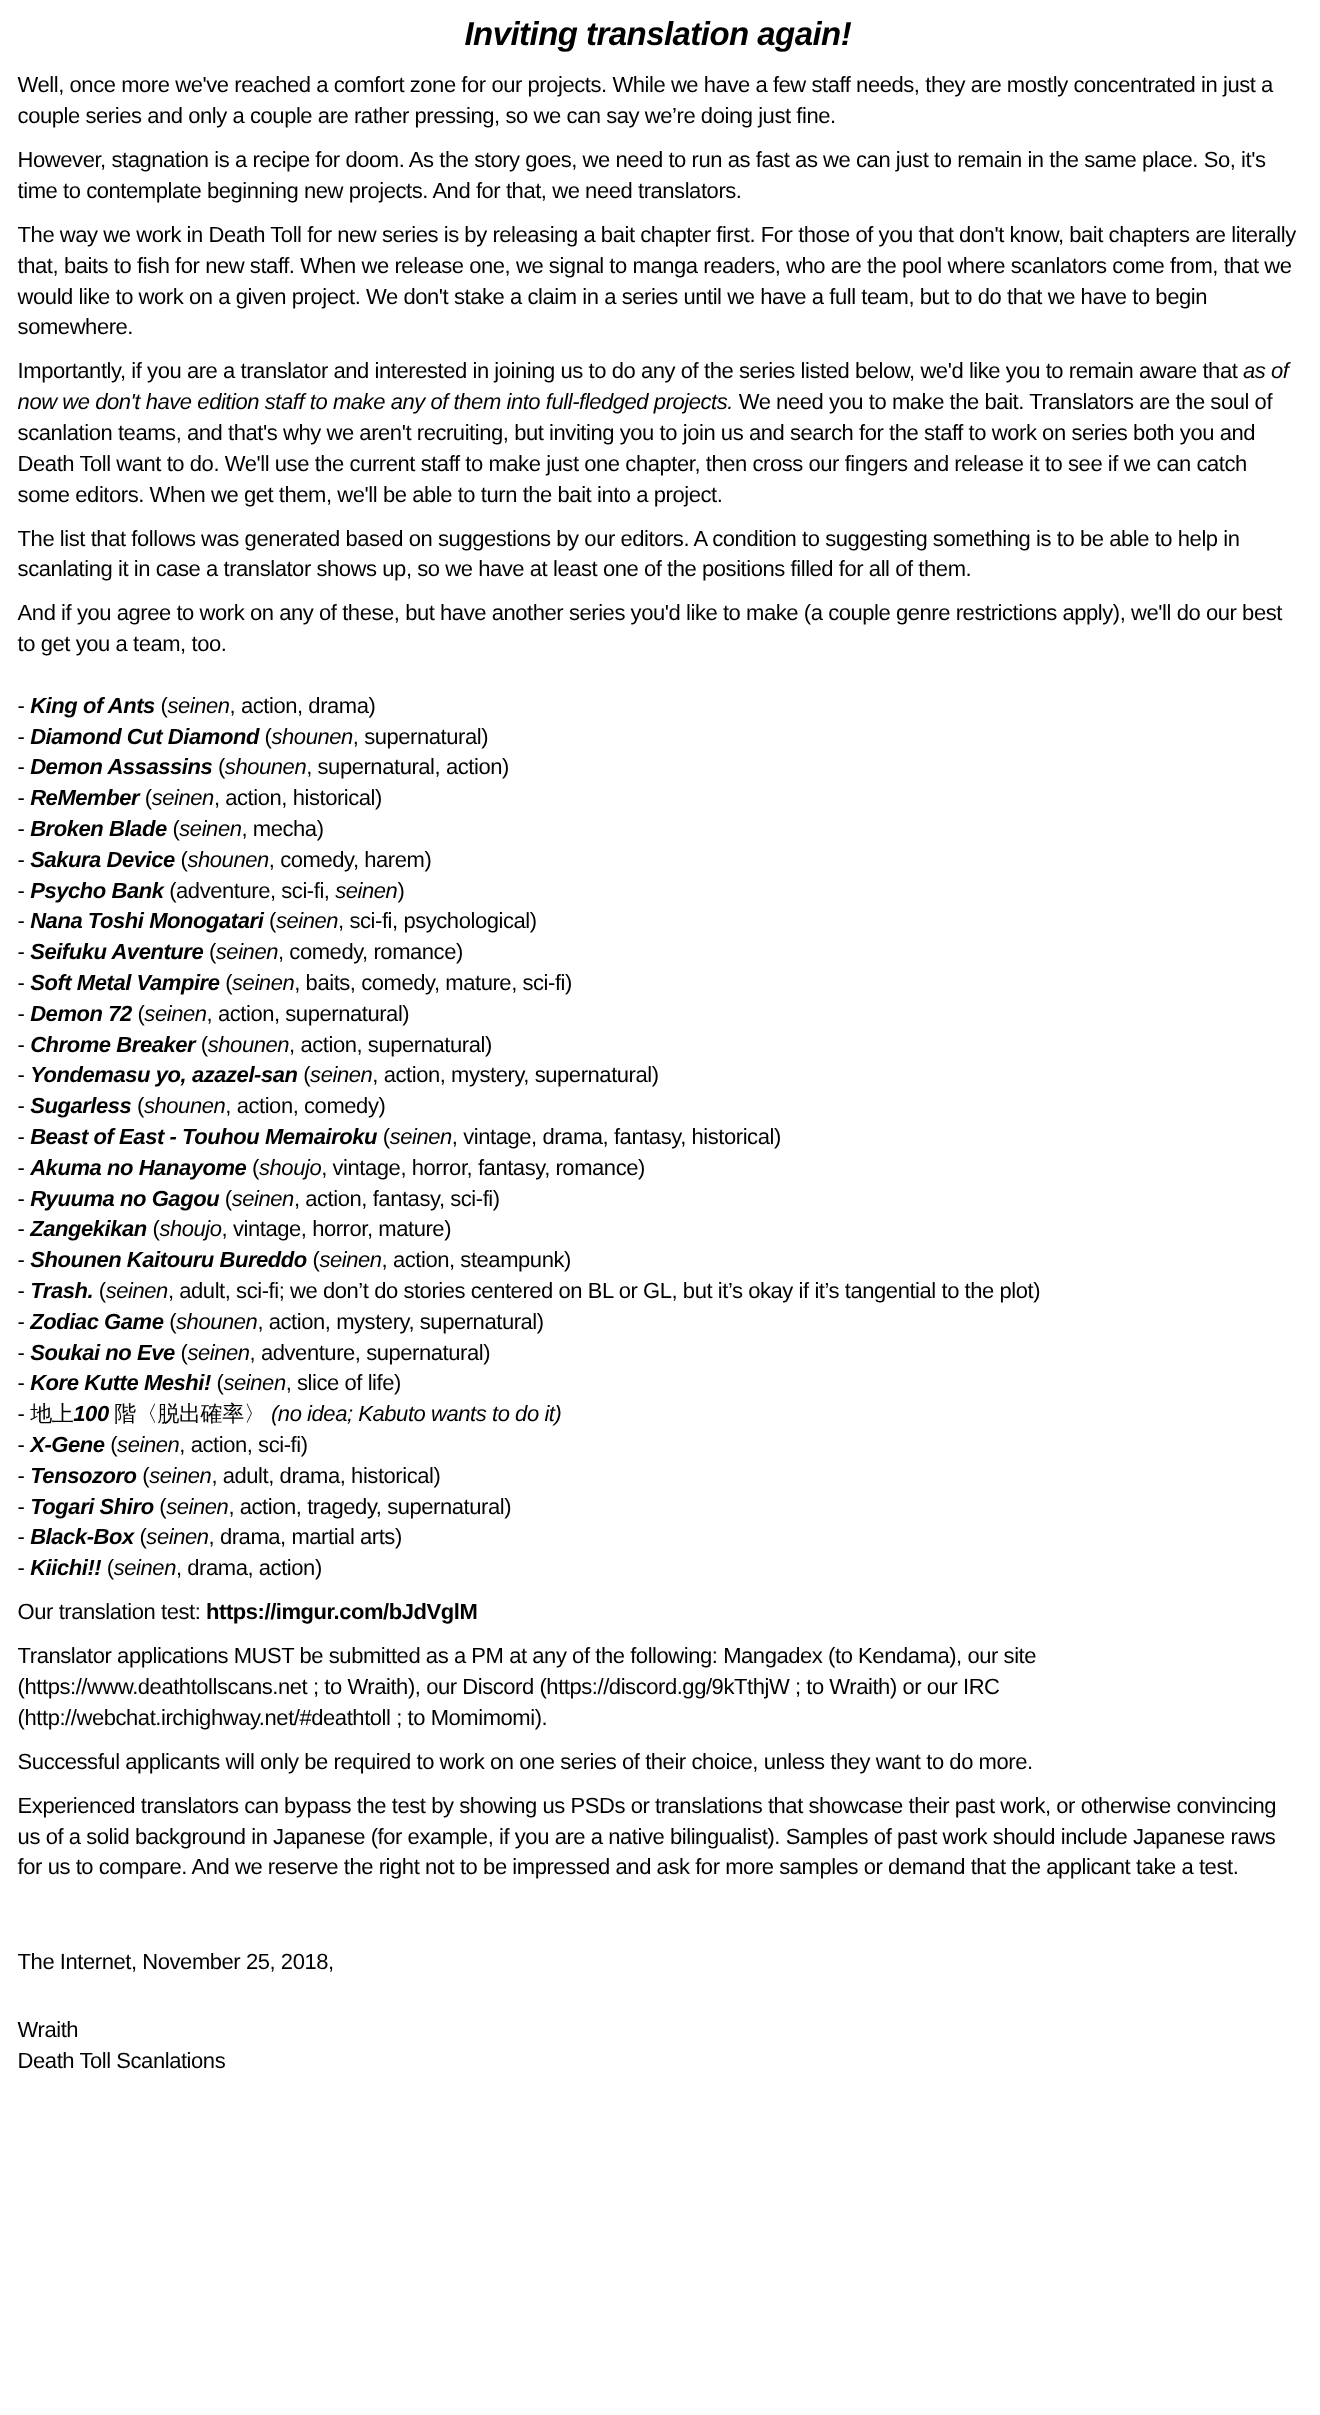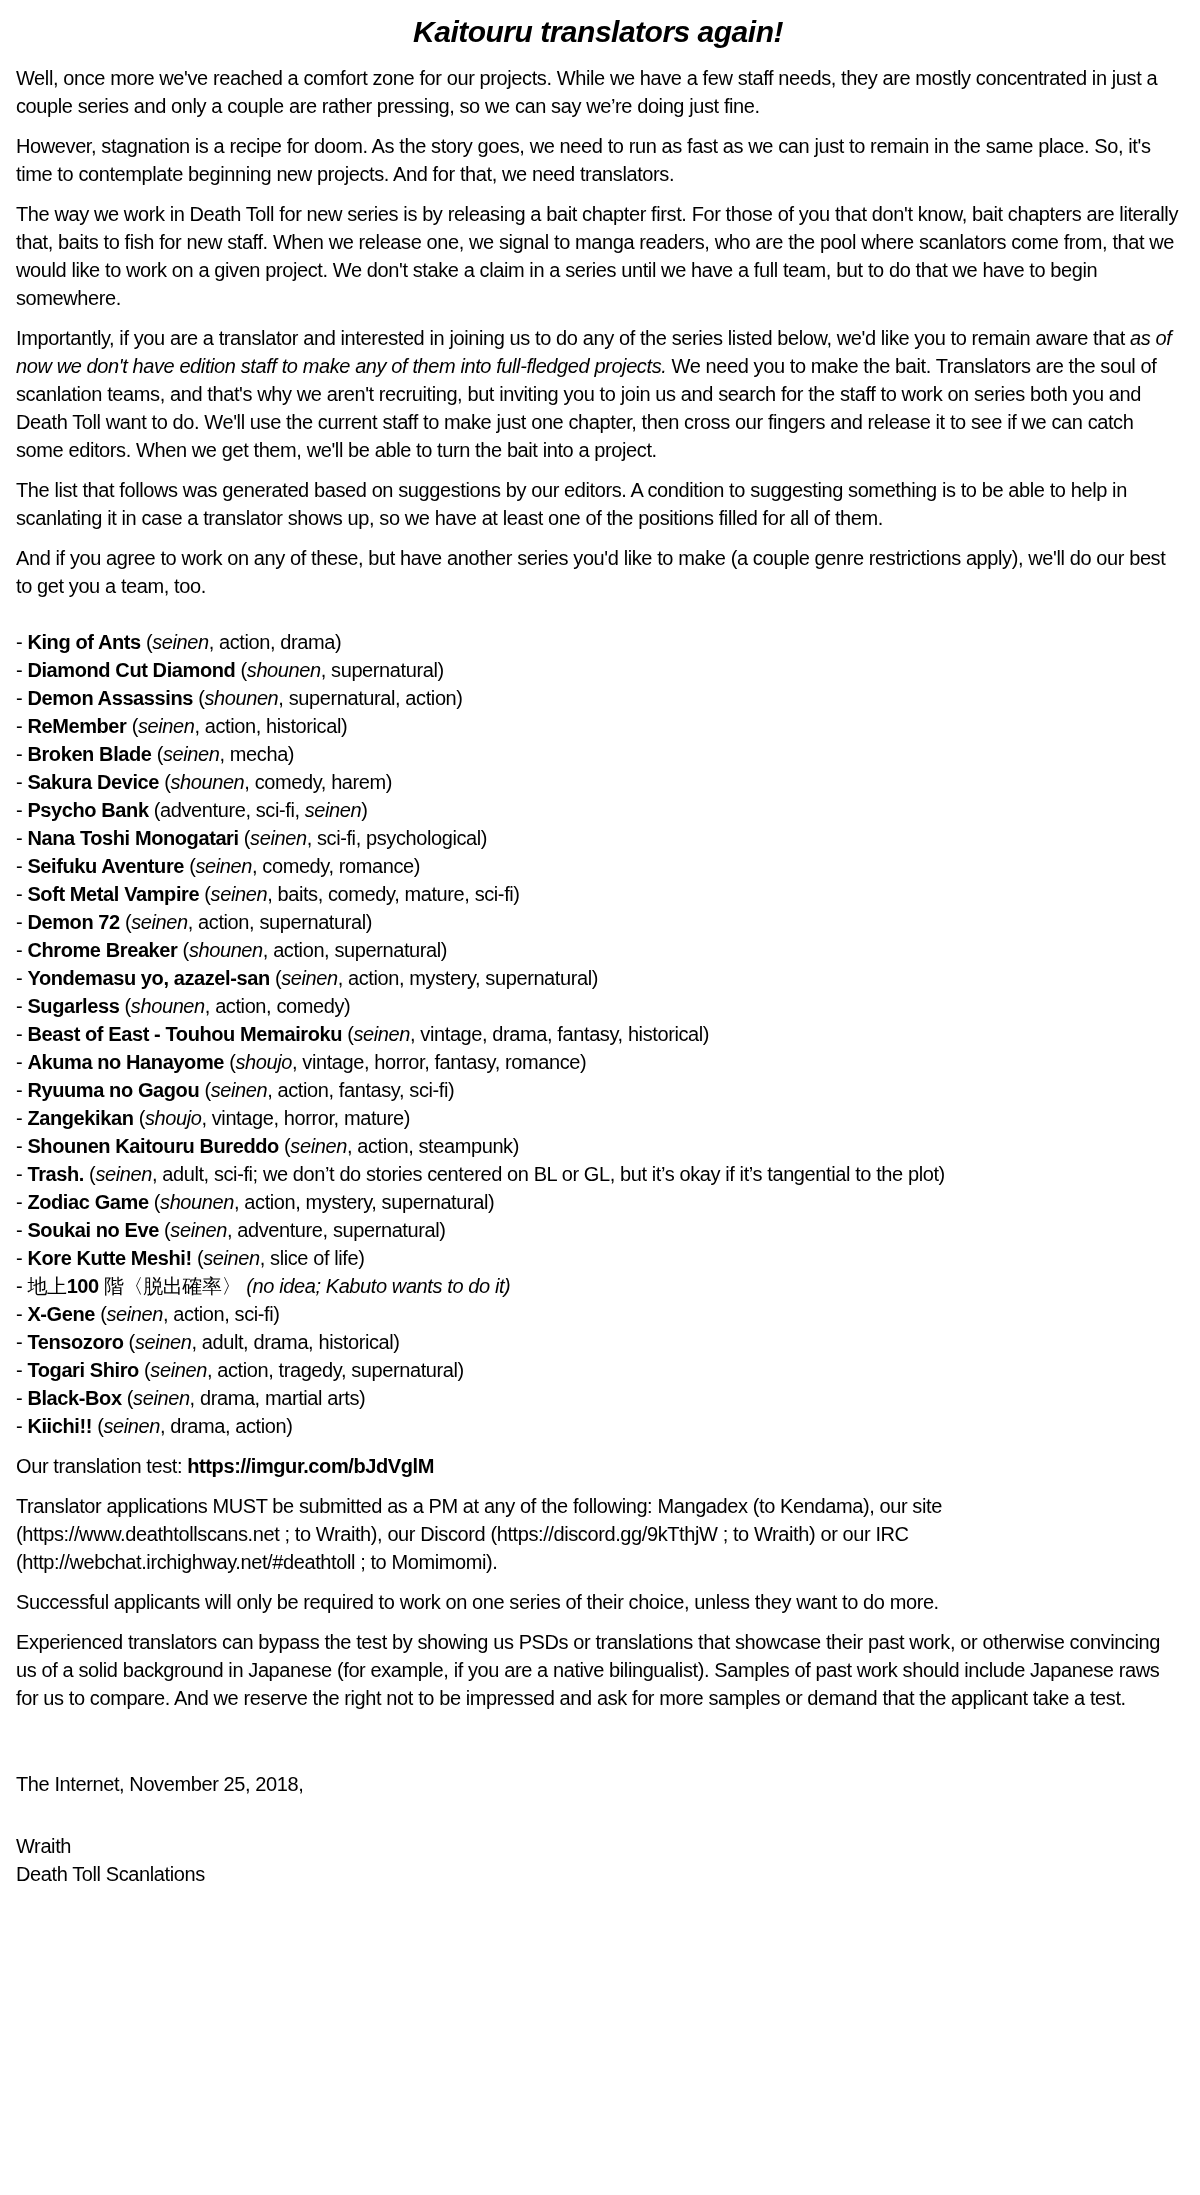--- a/index.html
+++ b/index.html
@@ -36,36 +36,36 @@
     padding: 0;
     list-style: none;
   }
   ul.series-list li {
     font-size: 20px;
     line-height: 28px;
     letter-spacing: -0.4px;
   }
   .seg-i  { font-style: italic; }
   .seg-b  { font-weight: 700; }
-  .seg-bi { font-weight: 700; }
+  .seg-bi { font-weight: 700; font-style: italic; }
   .footer {
     margin-top: 58px;
     text-align: left;
     font-size: 20px;
     line-height: 28px;
     letter-spacing: -0.4px;
   }
   .footer p { margin: 0; }
   .footer .sig-name { margin-top: 34px; }
 </style>
 </head>
 <body>
 
 <div class="page">
-  <h1 class="title">Kaitouru translators again!</h1>
+  <h1 class="title">Inviting translation again!</h1>
 
   <div id="blocks">
       <p class="block"><span>Well, once more we've reached a comfort zone for our projects. While we have a few staff needs, they are mostly concentrated in just a couple series and only a couple are rather pressing, so we can say we’re doing just fine.</span></p>
       <p class="block"><span>However, stagnation is a recipe for doom. As the story goes, we need to run as fast as we can just to remain in the same place. So, it's time to contemplate beginning new projects. And for that, we need translators.</span></p>
       <p class="block"><span>The way we work in Death Toll for new series is by releasing a bait chapter first. For those of you that don't know, bait chapters are literally that, baits to fish for new staff. When we release one, we signal to manga readers, who are the pool where scanlators come from, that we would like to work on a given project. We don't stake a claim in a series until we have a full team, but to do that we have to begin somewhere.</span></p>
       <p class="block"><span>Importantly, if you are a translator and interested in joining us to do any of the series listed below, we'd like you to remain aware that </span><span class="seg-i">as of now we don't have edition staff to make any of them into full-fledged projects.</span><span> We need you to make the bait. Translators are the soul of scanlation teams, and that's why we aren't recruiting, but inviting you to join us and search for the staff to work on series both you and Death Toll want to do. We'll use the current staff to make just one chapter, then cross our fingers and release it to see if we can catch some editors. When we get them, we'll be able to turn the bait into a project.</span></p>
       <p class="block"><span>The list that follows was generated based on suggestions by our editors. A condition to suggesting something is to be able to help in scanlating it in case a translator shows up, so we have at least one of the positions filled for all of them.</span></p>
       <p class="block"><span>And if you agree to work on any of these, but have another series you'd like to make (a couple genre restrictions apply), we'll do our best to get you a team, too.</span></p>
       <ul class="series-list">
         <li><span>- </span><span class="seg-bi">King of Ants</span><span> (</span><span class="seg-i">seinen</span><span>, action, drama)</span></li>

